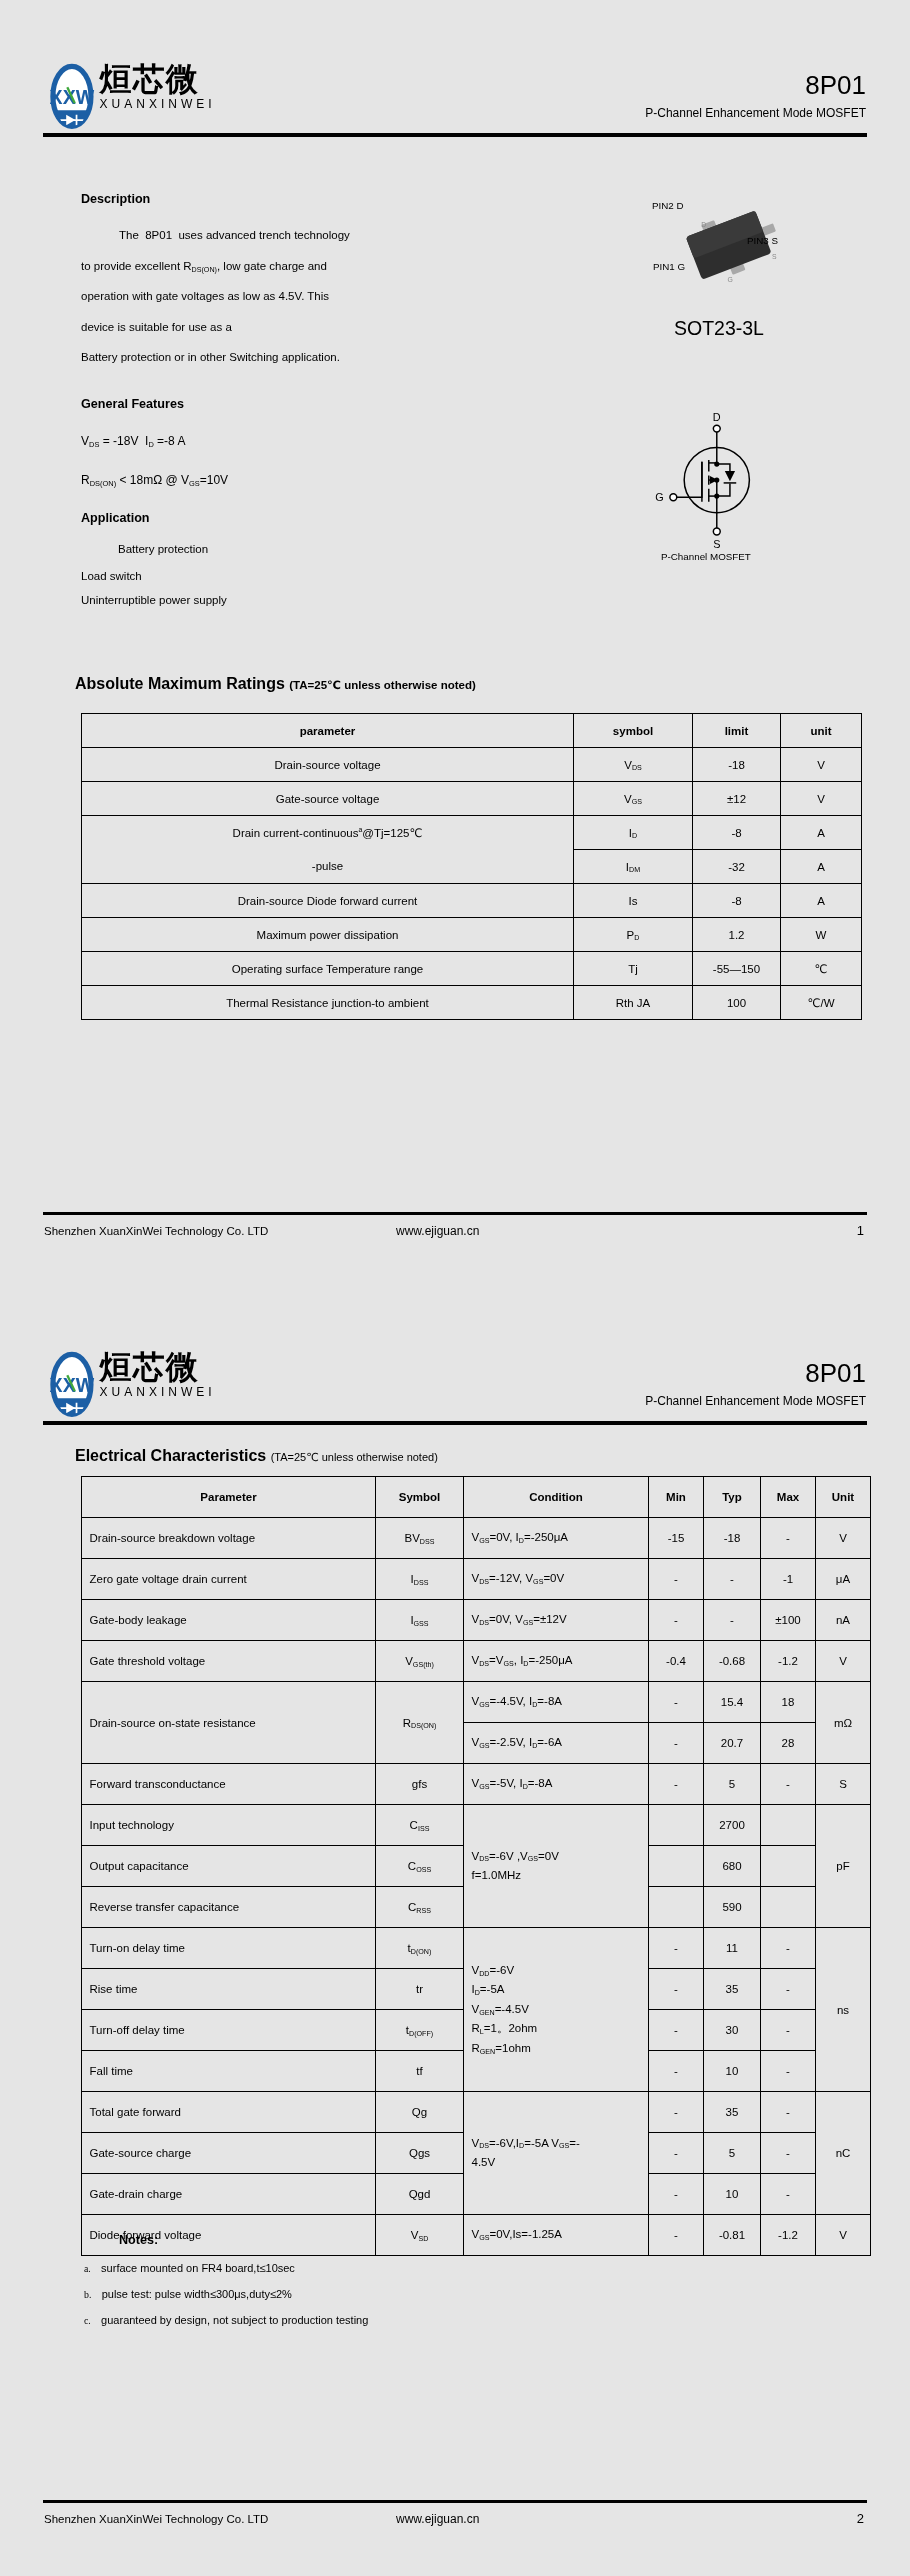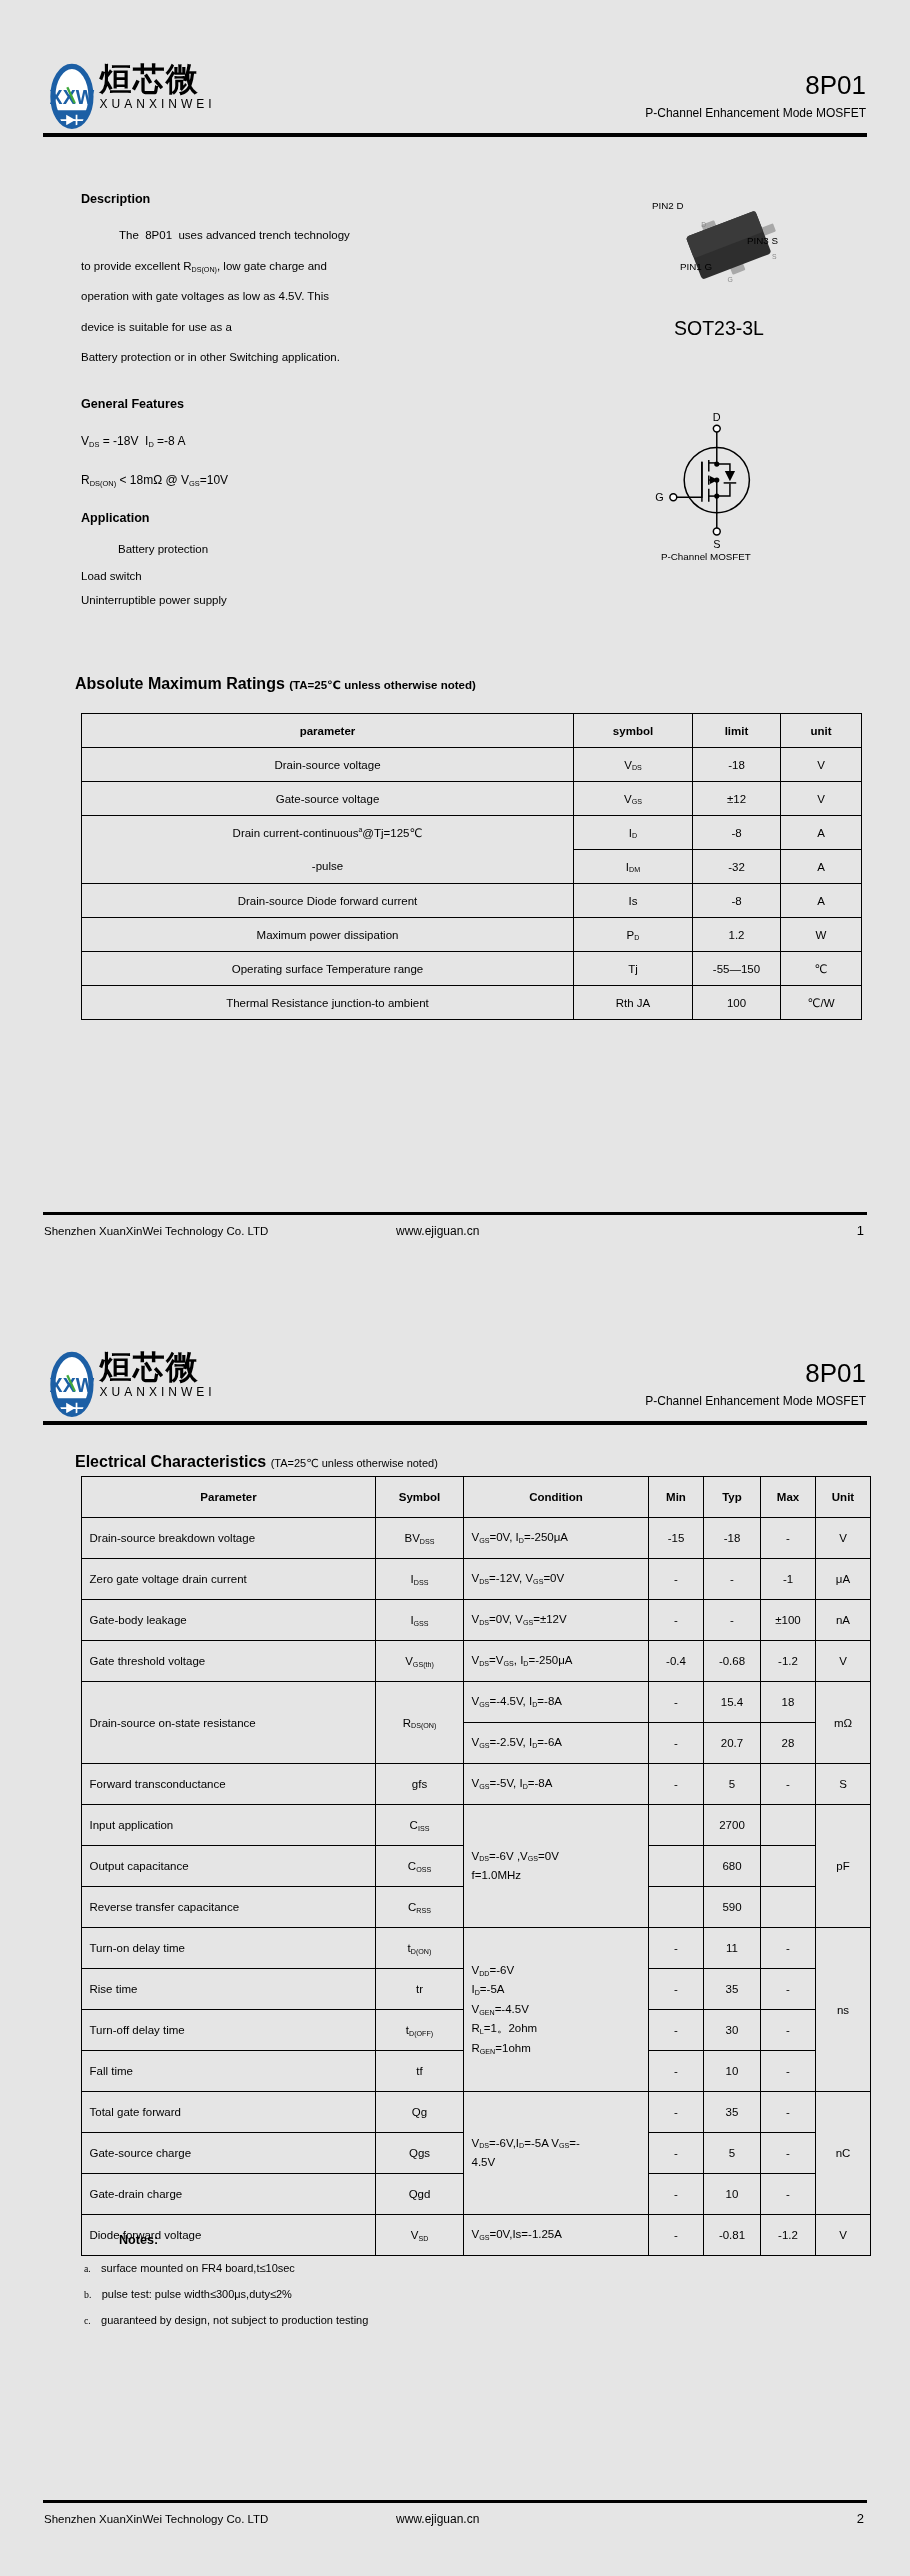--- a/index.html
+++ b/index.html
@@ -109,21 +109,21 @@
         <rect x="180" y="62" width="26" height="15" rx="2" fill="#a8a8a8"></rect>
         <rect x="108" y="106" width="24" height="15" rx="2" fill="#a8a8a8"></rect>
         <rect x="55" y="30" width="130" height="80" rx="6" fill="#2e2e2e"></rect>
         <rect x="55" y="30" width="130" height="40" rx="6" fill="#3a3a3a"></rect>
       </g>
       <text x="72" y="38" font-size="12" fill="#8a8a8a" font-family="Liberation Sans, sans-serif">D</text>
       <text x="196" y="95" font-size="12" fill="#8a8a8a" font-family="Liberation Sans, sans-serif">S</text>
       <text x="118" y="135" font-size="12" fill="#8a8a8a" font-family="Liberation Sans, sans-serif">G</text>
     </svg>
     <div class="pkg-label" style="left:747px;top:235px;">PIN3 S</div>
-    <div class="pkg-label" style="left:680px;top:261px;">PIN1 G</div>
+    <div class="pkg-label" style="left:653px;top:261px;">PIN1 G</div>
     <div class="pkg-name">SOT23-3L</div>
 
     <div class="sec-h" style="left:81px;top:397px;">General Features</div>
     <div class="gf-line" style="top:434px;">V<sub>DS</sub> = -18V  I<sub>D</sub> =-8 A</div>
     <div class="gf-line" style="top:473px;">R<sub>DS(ON)</sub> &lt; 18mΩ @ V<sub>GS</sub>=10V</div>
 
     <div class="sec-h" style="left:81px;top:511px;">Application</div>
     <div class="app-line" style="top:543px;margin-left:37px;">Battery protection</div>
     <div class="app-line" style="top:570px;">Load switch</div>
     <div class="app-line" style="top:594px;">Uninterruptible power supply</div>
@@ -257,21 +257,21 @@
       </svg>
       <div class="brand-col">
         <div class="brand-cn">烜芯微</div>
         <div class="brand-en">XUANXINWEI</div>
       </div>
     </div>
     <div class="hdr-part">8P01</div>
     <div class="hdr-sub">P-Channel Enhancement Mode MOSFET</div>
     <div class="hdr-rule"></div>
 
-    <div class="big-h" style="top:165px;"><span>Electrical Characteristics </span><span class="note-reg">(TA=25℃ unless otherwise noted)</span></div>
+    <div class="big-h" style="top:159px;"><span>Electrical Characteristics </span><span class="note-reg">(TA=25℃ unless otherwise noted)</span></div>
 
     <table class="ds" id="elecTable">
       <colgroup>
         <col style="width:294px">
           <col style="width:88px">
           <col style="width:185px">
         <col style="width:55px">
           <col style="width:57px">
           <col style="width:55px">
           <col style="width:55px">
@@ -340,21 +340,21 @@
       <tr>
         <td class="param">Forward transconductance</td>
         <td>gfs</td>
         <td class="cond">V<sub>GS</sub>=-5V, I<sub>D</sub>=-8A</td>
         <td>-</td>
         <td>5</td>
         <td>-</td>
         <td>S</td>
       </tr>
       <tr>
-        <td class="param">Input application</td>
+        <td class="param">Input technology</td>
         <td>C<sub>ISS</sub></td>
         <td class="cond" rowspan="3">
           <div>V<sub>DS</sub>=-6V ,V<sub>GS</sub>=0V</div>
           <div>f=1.0MHz</div>
         </td>
         <td></td>
         <td>2700</td>
         <td></td>
         <td rowspan="3">pF</td>
       </tr>

